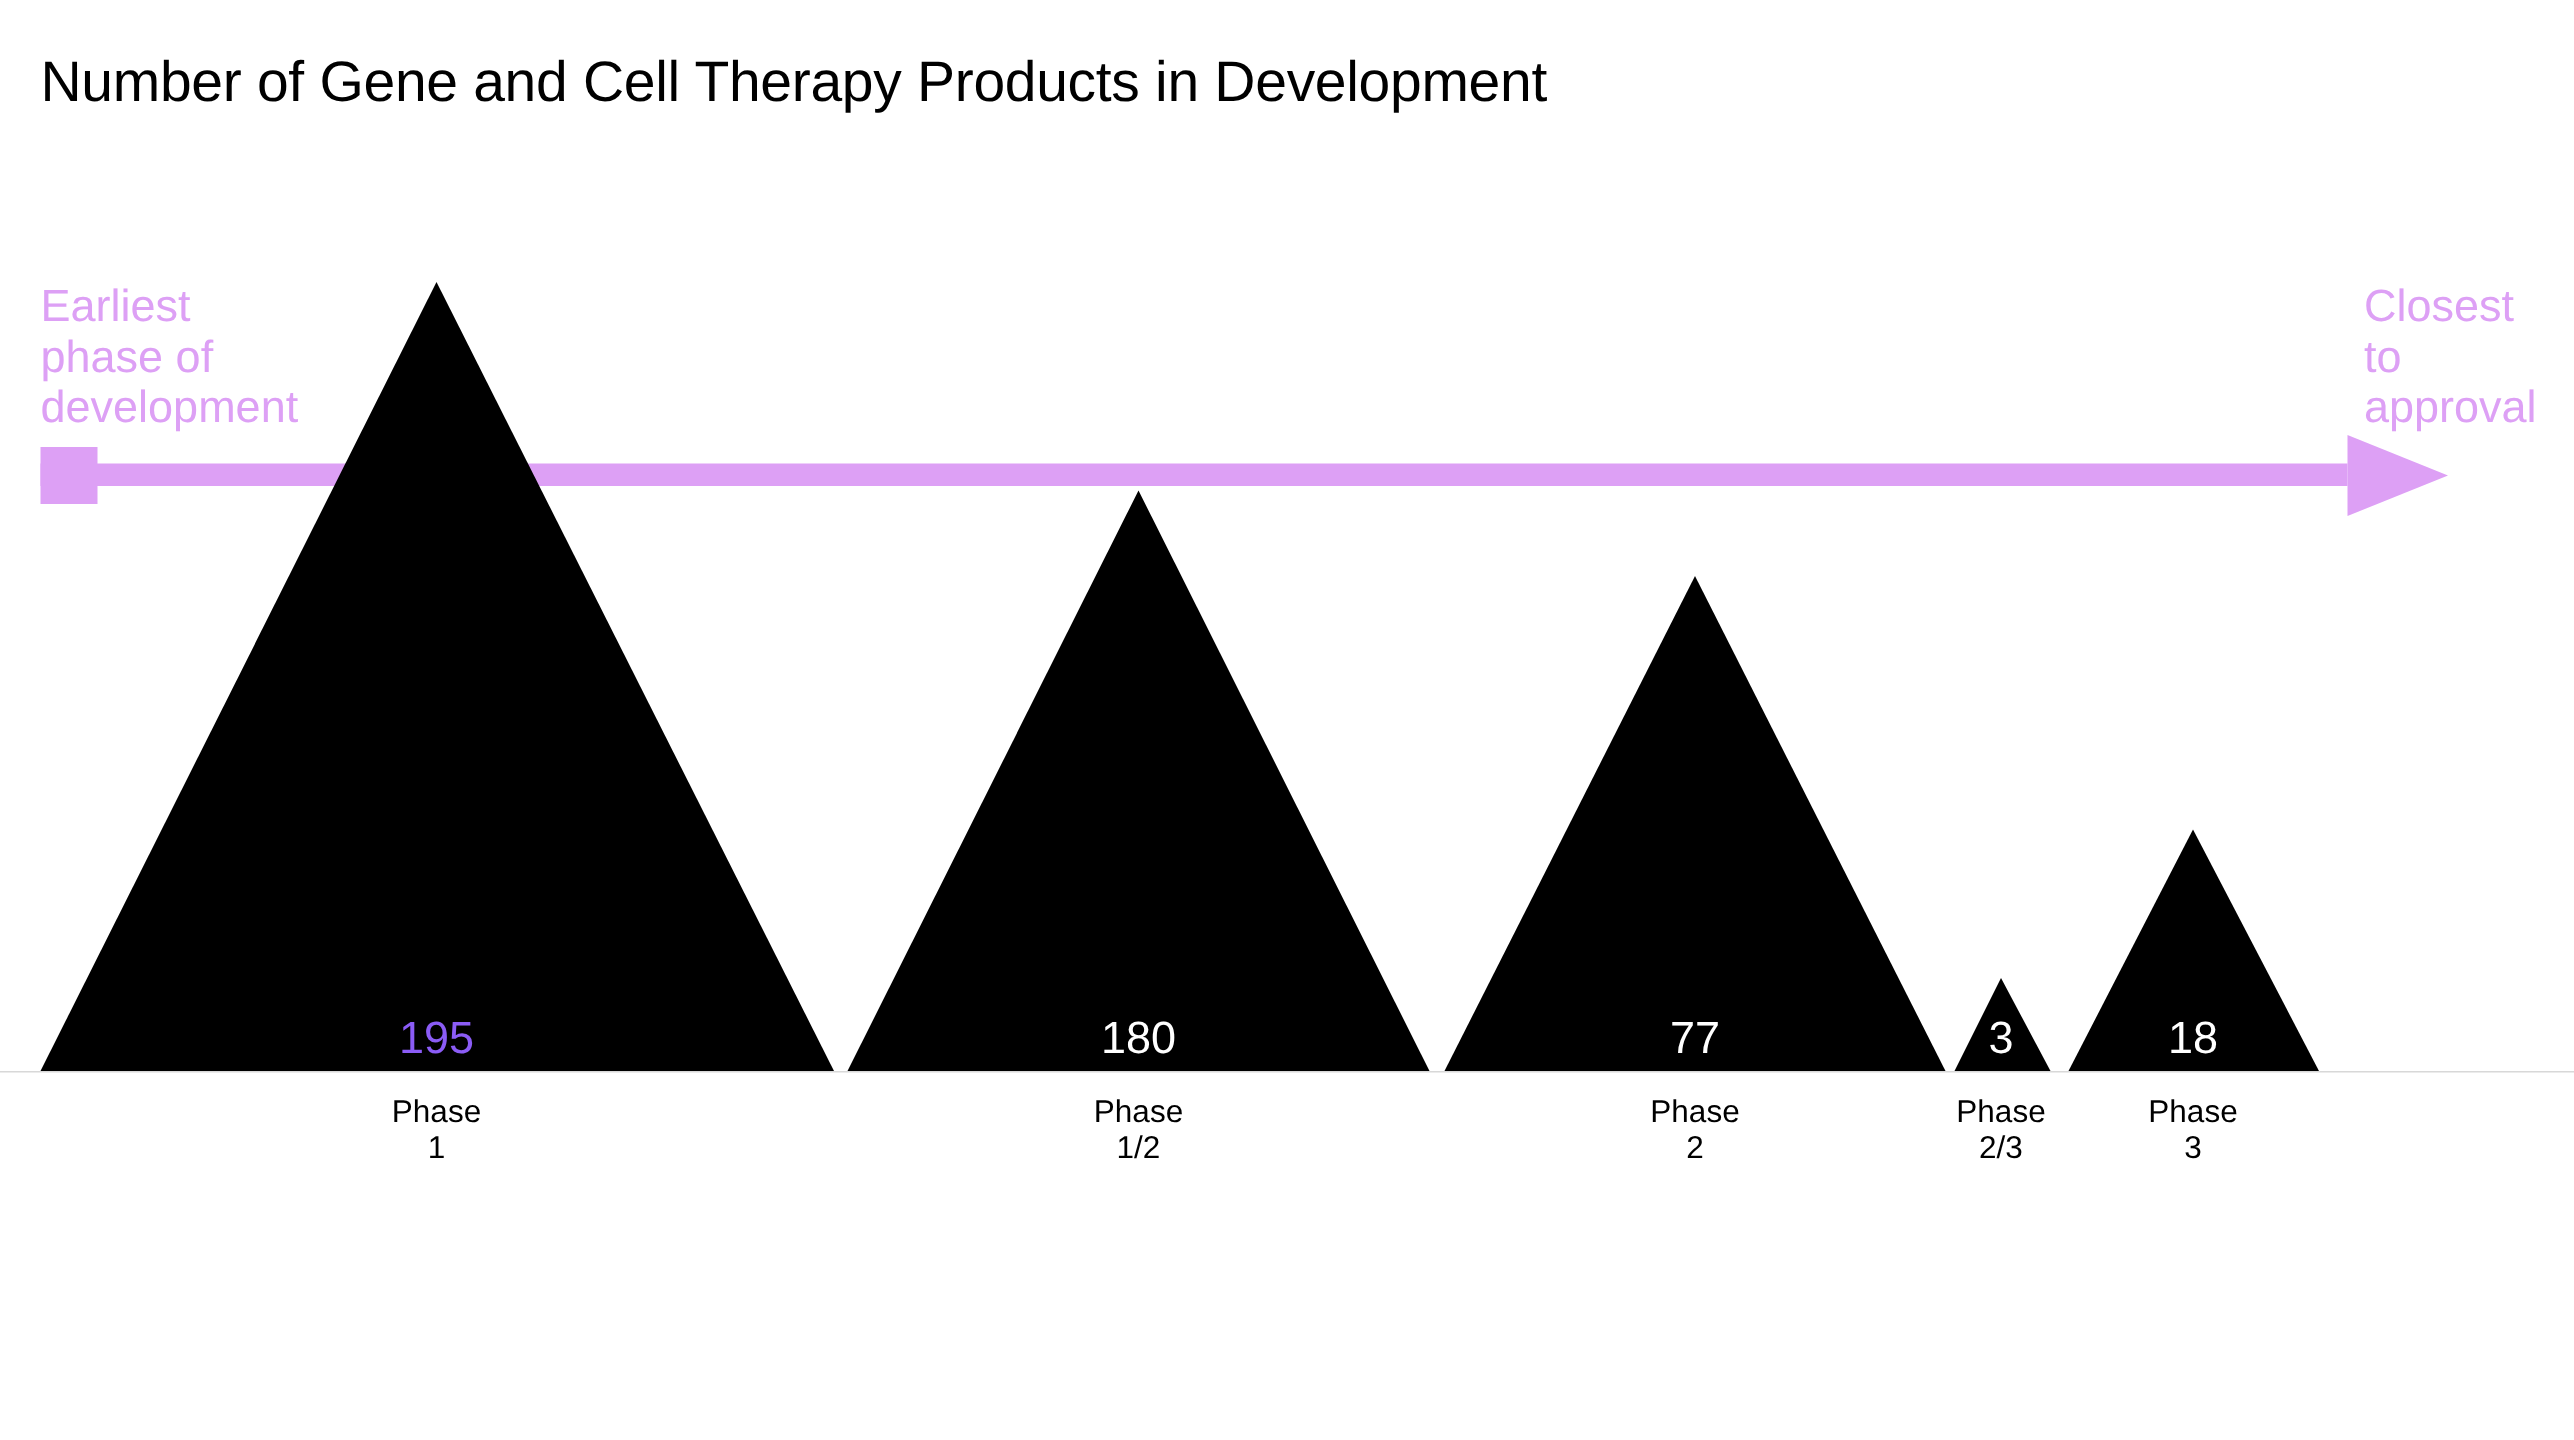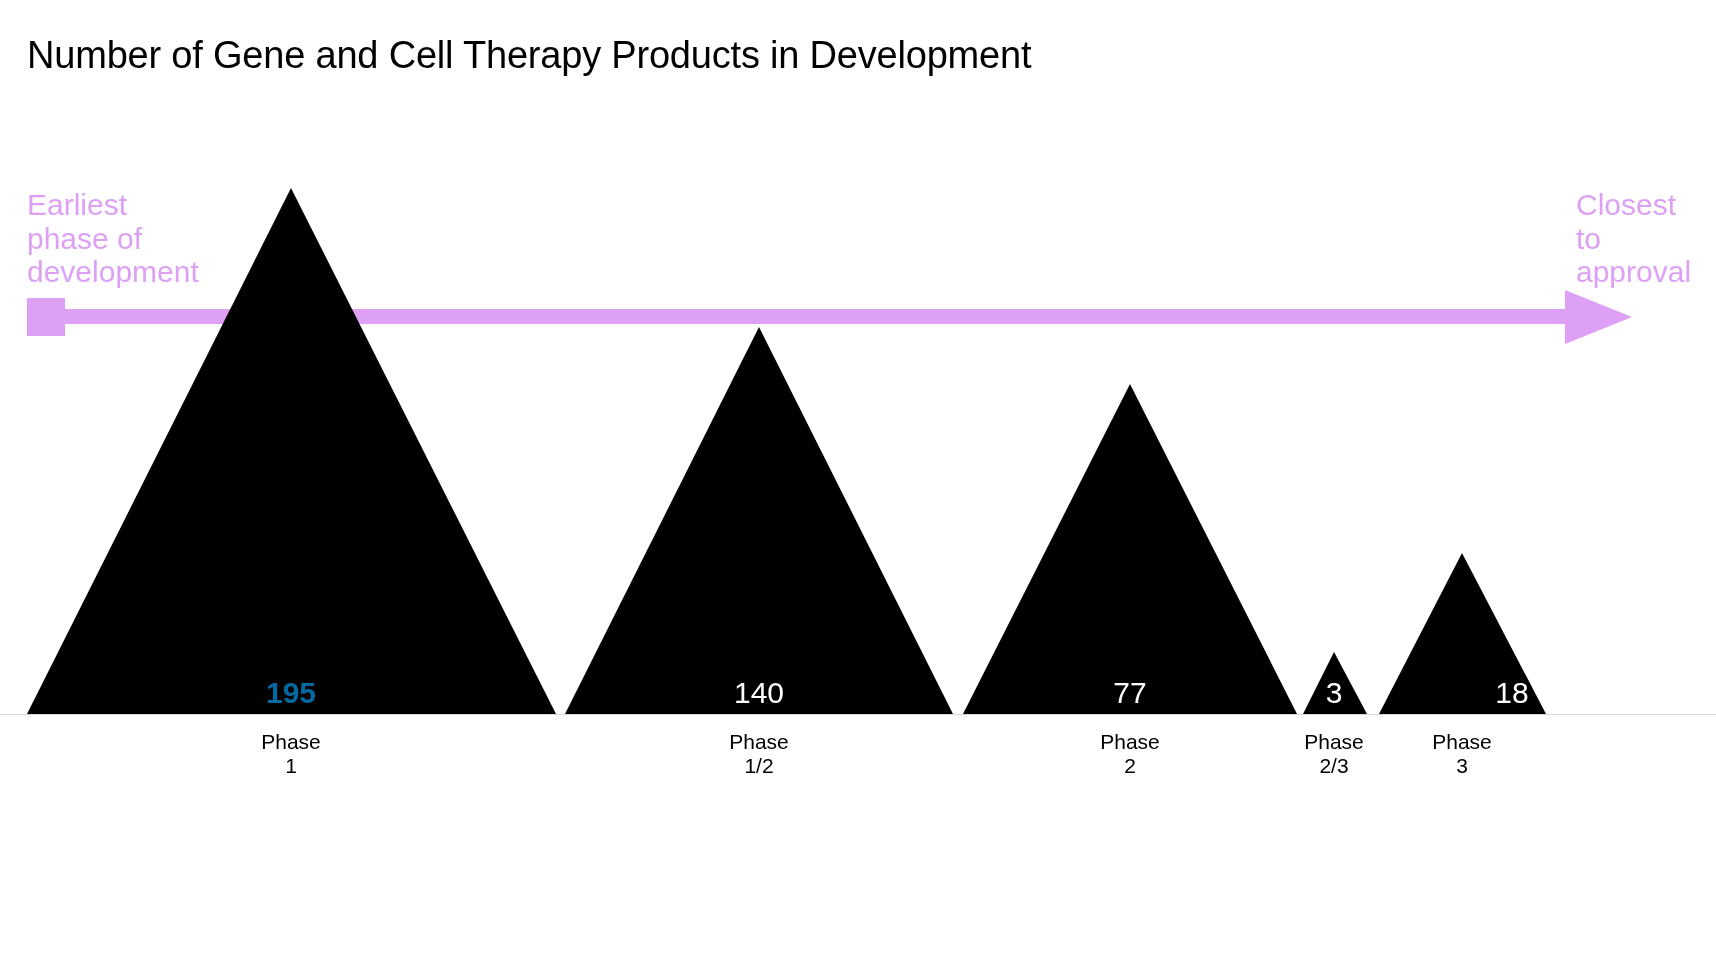--- a/index.html
+++ b/index.html
@@ -119,25 +119,25 @@
   </svg>
 
   <div class="annotation annotation-left" style="color: rgb(221, 160, 245);">Earliest
 phase of
 development</div>
 
   <div class="annotation annotation-right" style="color: rgb(221, 160, 245);">Closest
 to
 approval</div>
 
-  <div class="value-label" style="left: 291px; top: 676px; color: #0369a1; font-weight: bold;">195</div>
-  <div class="value-label" style="left: 759px; top: 676px; color: rgb(255, 255, 255);">140</div>
+  <div class="value-label" style="left: 291px; top: 676px; color: #8b5cf6;">195</div>
+  <div class="value-label" style="left: 759px; top: 676px; color: rgb(255, 255, 255);">180</div>
   <div class="value-label" style="left: 1130px; top: 676px; color: rgb(255, 255, 255);">77</div>
   <div class="value-label" style="left: 1334px; top: 676px; color: rgb(255, 255, 255);">3</div>
-  <div class="value-label" style="left: 1512px; top: 676px; color: rgb(255, 255, 255);">18</div>
+  <div class="value-label" style="left: 1462px; top: 676px; color: rgb(255, 255, 255);">18</div>
 
   <div class="cat-label" style="left:291px; top:730px;">Phase
 1</div>
   <div class="cat-label" style="left:759px; top:730px;">Phase
 1/2</div>
   <div class="cat-label" style="left:1130px; top:730px;">Phase
 2</div>
   <div class="cat-label" style="left:1334px; top:730px;">Phase
 2/3</div>
   <div class="cat-label" style="left:1462px; top:730px;">Phase

